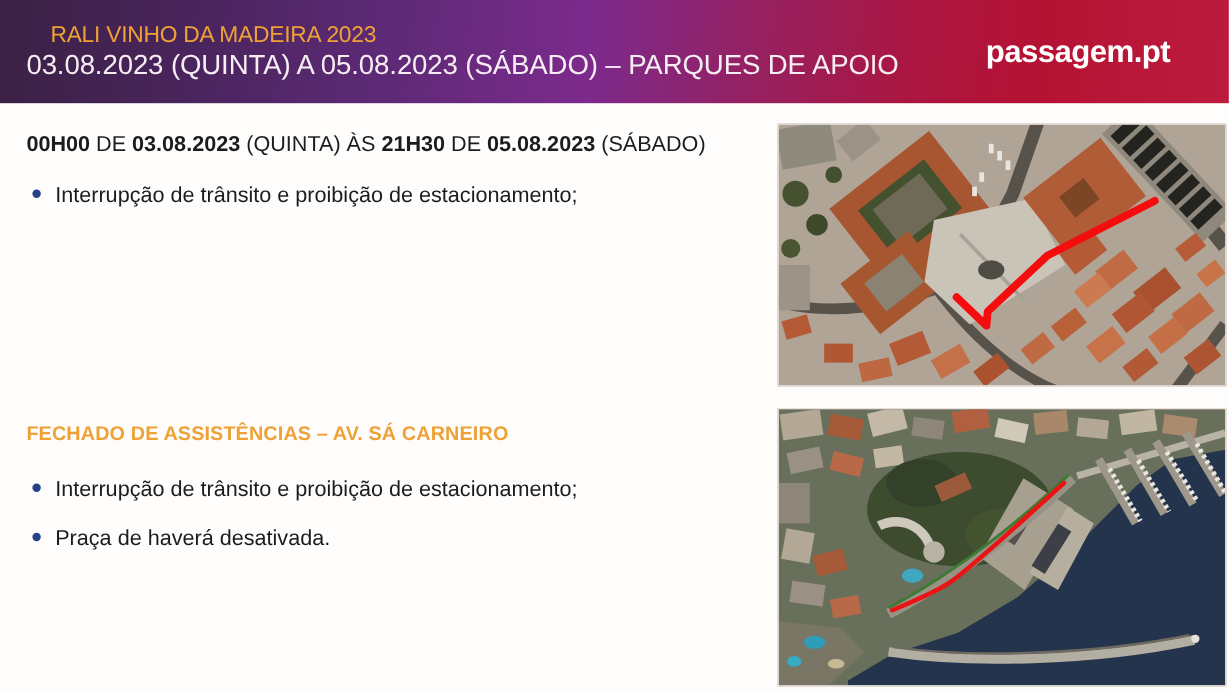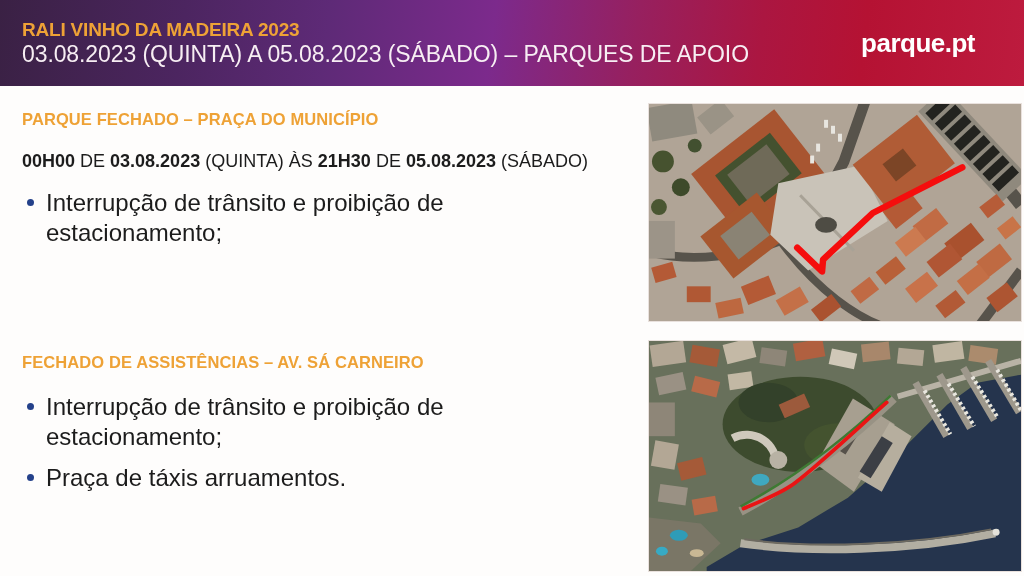--- a/index.html
+++ b/index.html
@@ -20,21 +20,21 @@
   .slide{position:absolute;inset:0;width:1024px;height:576px;background:#fefdfc;}
 
   
   .header{
     position:absolute;left:0;top:0;width:1024px;height:86px;
     background:linear-gradient(97deg,#3a2144 0%,#4c2560 18%,#5e2a77 32%,#7c2a8c 48%,#97205f 62%,#ab1641 74%,#b51233 84%,#bd1b3e 100%);
     padding:17px 48px 0 22px;
   }
   .header-title{
     color:var(--orange);
-    font-size:19px;font-weight:bold;letter-spacing:-0.2px;line-height:25px;
+    font-size:19px;font-weight:normal;letter-spacing:-0.2px;line-height:25px;margin-left:20px;
   }
   .header-subtitle{
     color:#f7eef3;
     font-size:23px;font-weight:normal;letter-spacing:-0.1px;line-height:25px;
   }
   .brand{
     position:absolute;right:49px;top:28px;
     color:#ffffff;font-size:26px;font-weight:bold;letter-spacing:-0.5px;
   }
 
@@ -48,21 +48,21 @@
     margin:0 0 19px 0;line-height:22px;
   }
   .schedule{
     font-size:18px;line-height:24px;margin:0 0 15px 0;color:var(--text);
   }
   .schedule .b{font-weight:bold;}
   ul.bullets{list-style:none;margin:0;padding:0;max-width:585px;}
   ul.bullets li{
     position:relative;
     padding-left:24px;
-    font-size:24px;line-height:30px;
+    font-size:18px;line-height:30px;
     margin-bottom:11px;color:var(--text);
   }
   ul.bullets li::before{
     content:"";
     position:absolute;left:5px;top:11px;
     width:7px;height:7px;border-radius:50%;
     background:var(--dot-blue);
   }
 
   
@@ -76,36 +76,35 @@
   .map svg{display:block;width:100%;height:100%;}
 </style>
 </head>
 <body>
 
 <div class="slide">
 
   <div class="header">
     <div class="header-title">RALI VINHO DA MADEIRA 2023</div>
     <div class="header-subtitle">03.08.2023 (QUINTA) A 05.08.2023 (SÁBADO) – PARQUES DE APOIO</div>
-    <div class="brand">parque.pt</div>
+    <div class="brand">passagem.pt</div>
   </div>
 
   <div class="section section-1">
-    <h2 class="section-heading">PARQUE FECHADO – PRAÇA DO MUNICÍPIO</h2>
     <p class="schedule"><span class="b">00H00</span><span> DE </span><span class="b">03.08.2023</span><span> (QUINTA) ÀS </span><span class="b">21H30</span><span> DE </span><span class="b">05.08.2023</span><span> (SÁBADO)</span></p>
     <ul class="bullets">
       <li>Interrupção de trânsito e proibição de estacionamento;</li>
     </ul>
   </div>
 
   <div class="section section-2">
     <h2 class="section-heading">FECHADO DE ASSISTÊNCIAS – AV. SÁ CARNEIRO</h2>
     <ul class="bullets">
       <li>Interrupção de trânsito e proibição de estacionamento;</li>
-      <li>Praça de táxis arruamentos.</li>
+      <li>Praça de haverá desativada.</li>
     </ul>
   </div>
 
   <div class="map map-1">
     <svg viewBox="0 0 374 219" preserveAspectRatio="none">
       <rect width="374" height="219" fill="#b0a496"></rect>
 
       <g stroke="#57534b" fill="none">
         <path d="M218,-5 L196,58 L176,96" stroke-width="11"></path>
         <path d="M288,-6 L374,102" stroke-width="13"></path>

